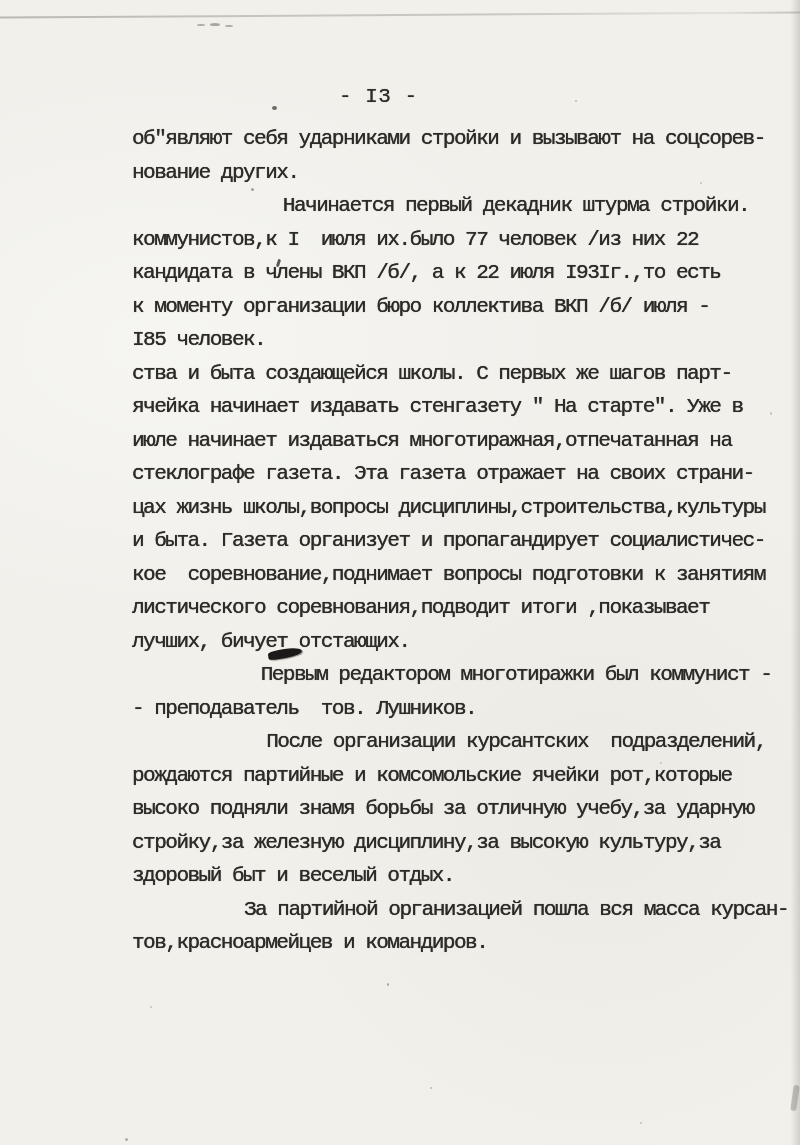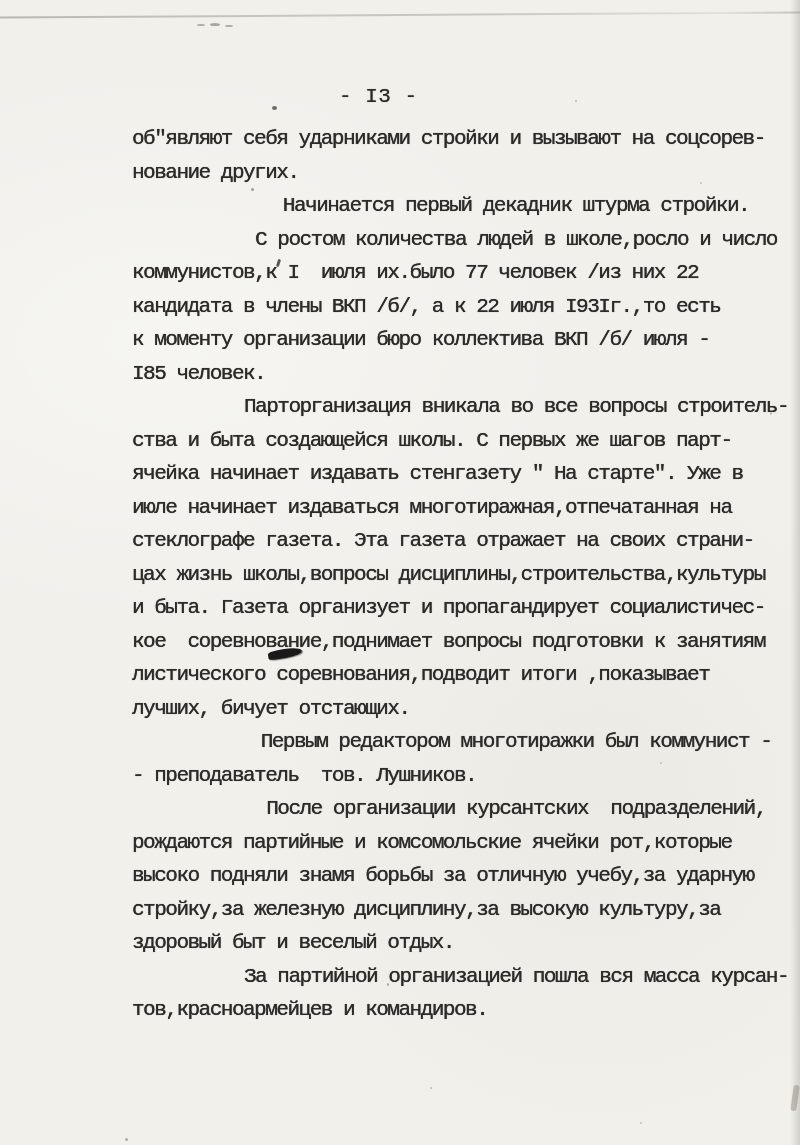--- a/index.html
+++ b/index.html
@@ -99,26 +99,24 @@
   <div class="ink-smudge"></div>
   <div class="edge-shade-right"></div>
   <div class="corner-blot"></div>
 
   <div class="page-num">- I3 -</div>
 
   <div class="text-block">
       <div class="line">об"являют себя ударниками стройки и вызывают на соцсорев-</div>
       <div class="line">нование других.</div>
       <div class="line indent">Начинается первый декадник штурма стройки.</div>
-      <div class="line indent">С ростом количества людей в школе,росло и число</div>
       <div class="line">коммунистов,к I  июля их.было 77 человек /из них 22</div>
       <div class="line">кандидата в члены ВКП /б/, а к 22 июля I93Iг.,то есть</div>
       <div class="line">к моменту организации бюро коллектива ВКП /б/ июля -</div>
       <div class="line">I85 человек.</div>
-      <div class="line indent">Парторганизация вникала во все вопросы строитель-</div>
       <div class="line">ства и быта создающейся школы. С первых же шагов парт-</div>
       <div class="line">ячейка начинает издавать стенгазету " На старте". Уже в</div>
       <div class="line">июле начинает издаваться многотиражная,отпечатанная на</div>
       <div class="line">стеклографе газета. Эта газета отражает на своих страни-</div>
       <div class="line">цах жизнь школы,вопросы дисциплины,строительства,культуры</div>
       <div class="line">и быта. Газета организует и пропагандирует социалистичес-</div>
       <div class="line">кое  соревнование,поднимает вопросы подготовки к занятиям</div>
       <div class="line">листического соревнования,подводит итоги ,показывает</div>
       <div class="line">лучших, бичует отстающих.</div>
       <div class="line indent">Первым редактором многотиражки был коммунист -</div>

